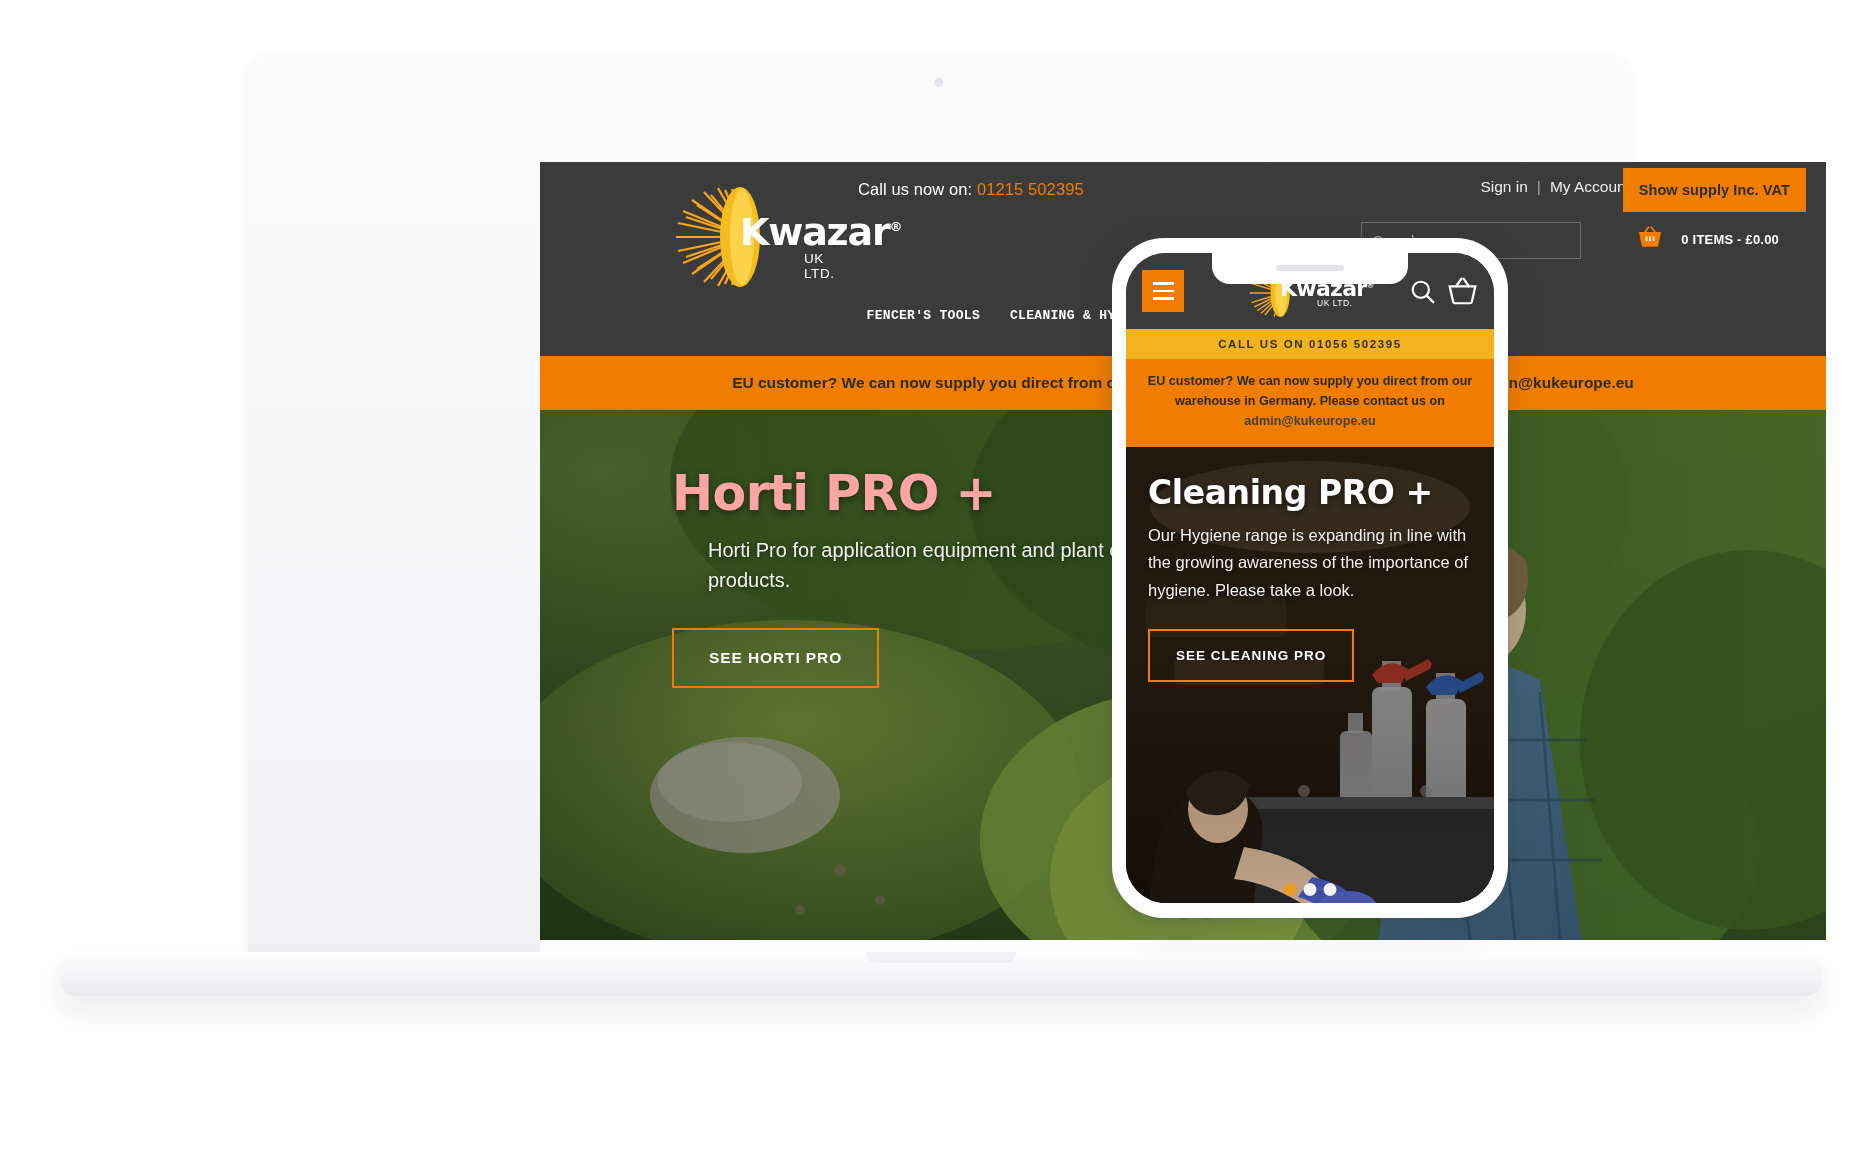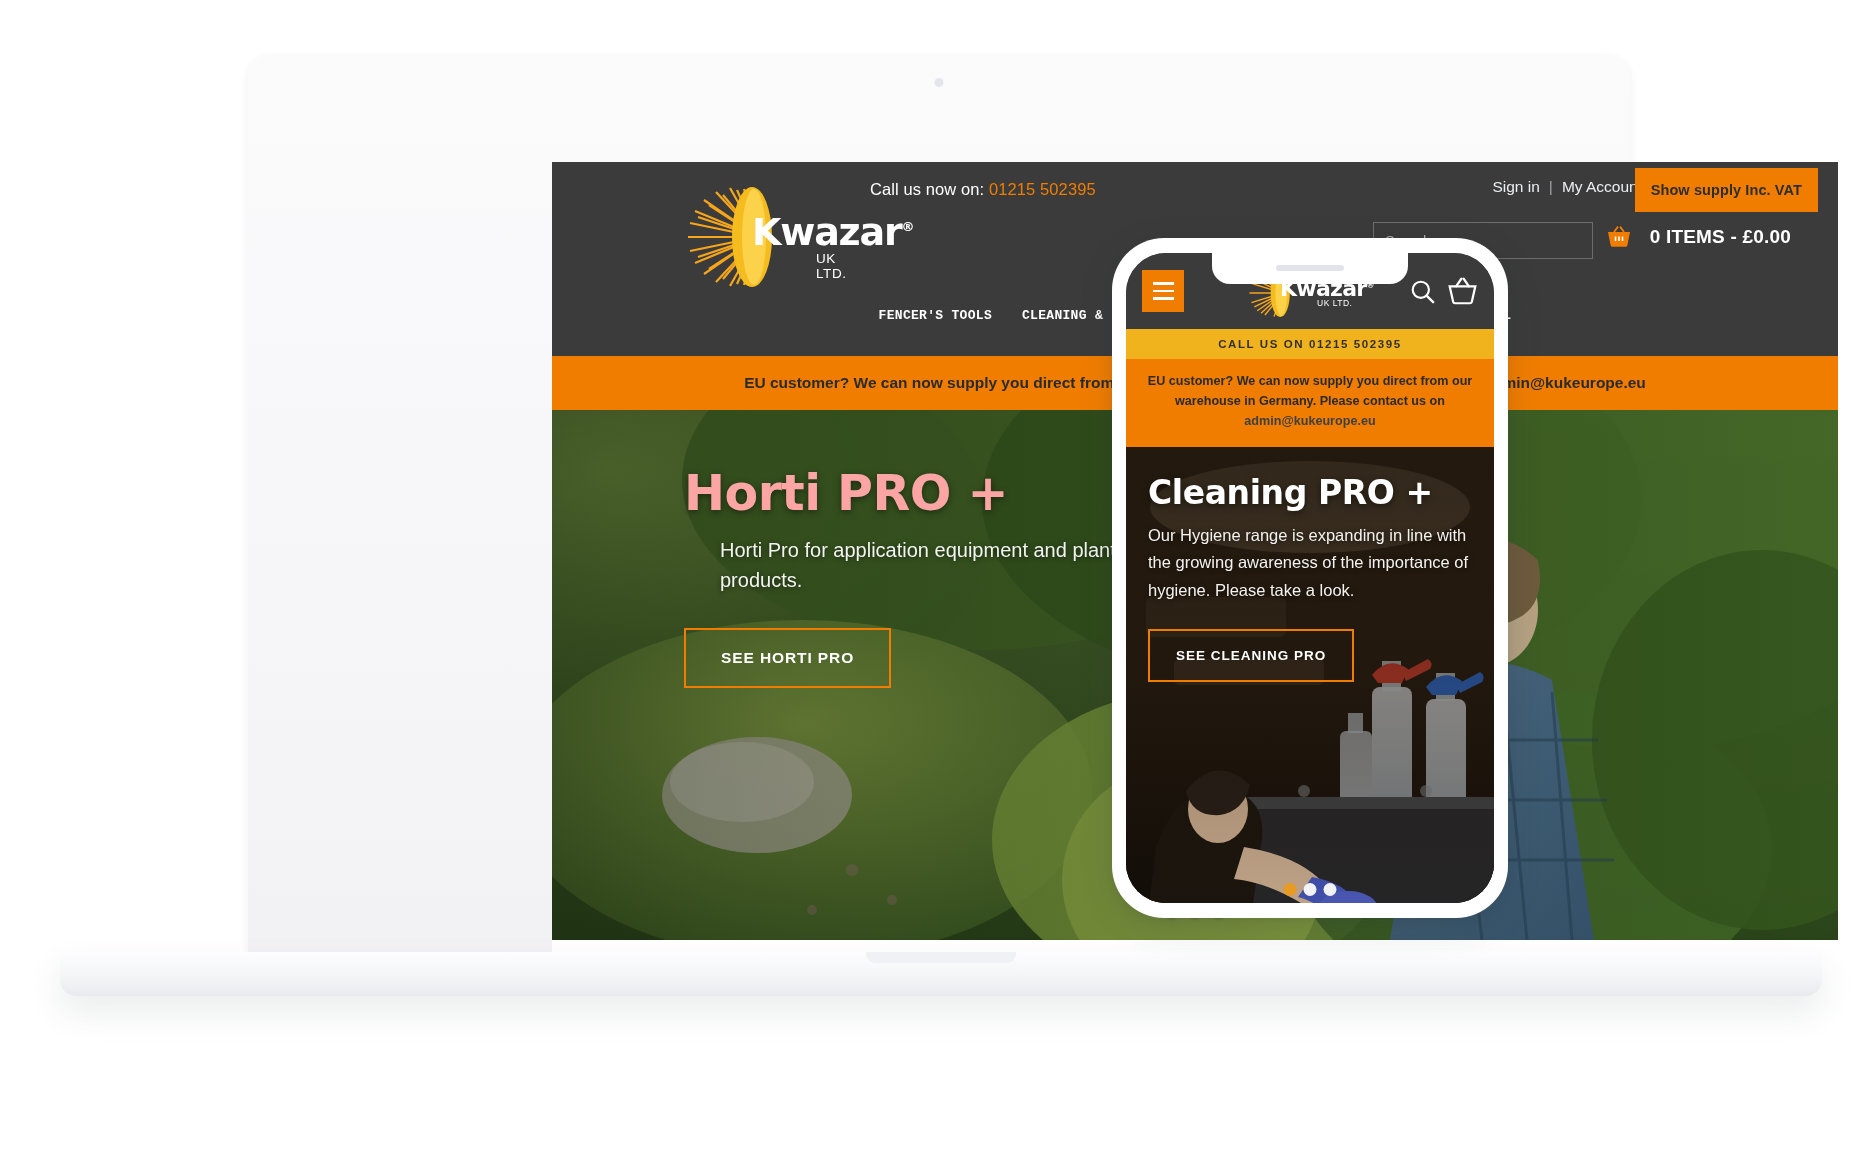--- a/index.html
+++ b/index.html
@@ -18,21 +18,21 @@
     background: linear-gradient(180deg,#fbfbfc 0%, #f6f6f8 60%, #f2f2f5 100%);
     border-radius: 22px 22px 6px 6px;
     box-shadow: 0 2px 10px rgba(40,45,60,0.07);
   }
   .laptop-camera {
     position: absolute; left: 50%; top: 22px; transform: translateX(-50%);
     width: 9px; height: 9px; border-radius: 50%;
     background: #e3e6ec;
   }
   .laptop-screen {
-    position: absolute; left: 304px; top: 106px;
+    position: absolute; left: 292px; top: 106px;
     width: 1286px; height: 808px;
     background: #ffffff; overflow: hidden;
   }
   .laptop-base {
     position: absolute; left: 60px; top: 952px;
     width: 1762px; height: 44px;
     background: linear-gradient(180deg,#fdfdfe 0%,#f4f5f7 55%, #e9eaee 100%);
     border-radius: 0 0 16px 16px;
     box-shadow: 0 16px 34px rgba(60,65,80,0.10);
   }
@@ -87,22 +87,22 @@
   .sh-search {
     position: absolute; right: 245px; top: 60px;
     width: 220px; height: 37px;
     background: #3b3b3b; border: 1px solid #6d6d6d;
     color: #bdbdbd; font-size: 14.5px; padding: 0 11px;
     outline: none;
   }
   .sh-search::placeholder { color:#aeaeae; }
   .sh-cart {
     position: absolute; right: 47px; top: 64px;
-    display: flex; align-items: flex-start; gap: 19px;
-    color: #fff; font-size: 19px; font-weight: bold;
+    display: flex; align-items: flex-end; gap: 19px;
+    color: #fff; font-size: 13px; font-weight: bold;
     letter-spacing: 0.2px; cursor: pointer;
   }
   .basket-ic { width: 24px; height: 21px; display:block; }
 
   .site-nav {
     background: #3b3b3b; height: 51px; display: flex;
     align-items: flex-start; justify-content: center; gap: 30px;
     padding-top: 3px;
   }
   .site-nav a {
@@ -445,21 +445,21 @@
             <circle cx="10.5" cy="10.5" r="7.2" fill="none" stroke="#fff" stroke-width="1.9"></circle>
             <line x1="15.6" y1="15.6" x2="21.5" y2="21.5" stroke="#fff" stroke-width="2.1" stroke-linecap="round"></line>
           </svg>
           <svg width="31" height="28" viewBox="0 0 26 24">
             <path d="M2 8h22l-3 13.2a1.6 1.6 0 0 1-1.6 1.3H6.6A1.6 1.6 0 0 1 5 21.2z" fill="none" stroke="#fff" stroke-width="1.9"></path>
             <path d="M7.5 8 12 1.5M18.5 8 14 1.5" stroke="#fff" stroke-width="1.9" fill="none" stroke-linecap="round"></path>
           </svg>
         </div>
       </div>
 
-      <div class="p-call">CALL US ON 01215 502395</div>
+      <div class="p-call">CALL US ON 01056 502395</div>
 
       <div class="p-eu">
         <span>EU customer? We can now supply you direct from our</span><br>
         <span>warehouse in Germany. Please contact us on</span><br>
         <span class="mail">admin@kukeurope.eu</span>
       </div>
 
       <div class="p-hero">
         <svg class="p-hero-photo" viewBox="0 0 368 465" preserveAspectRatio="xMidYMid slice">
           <defs>

